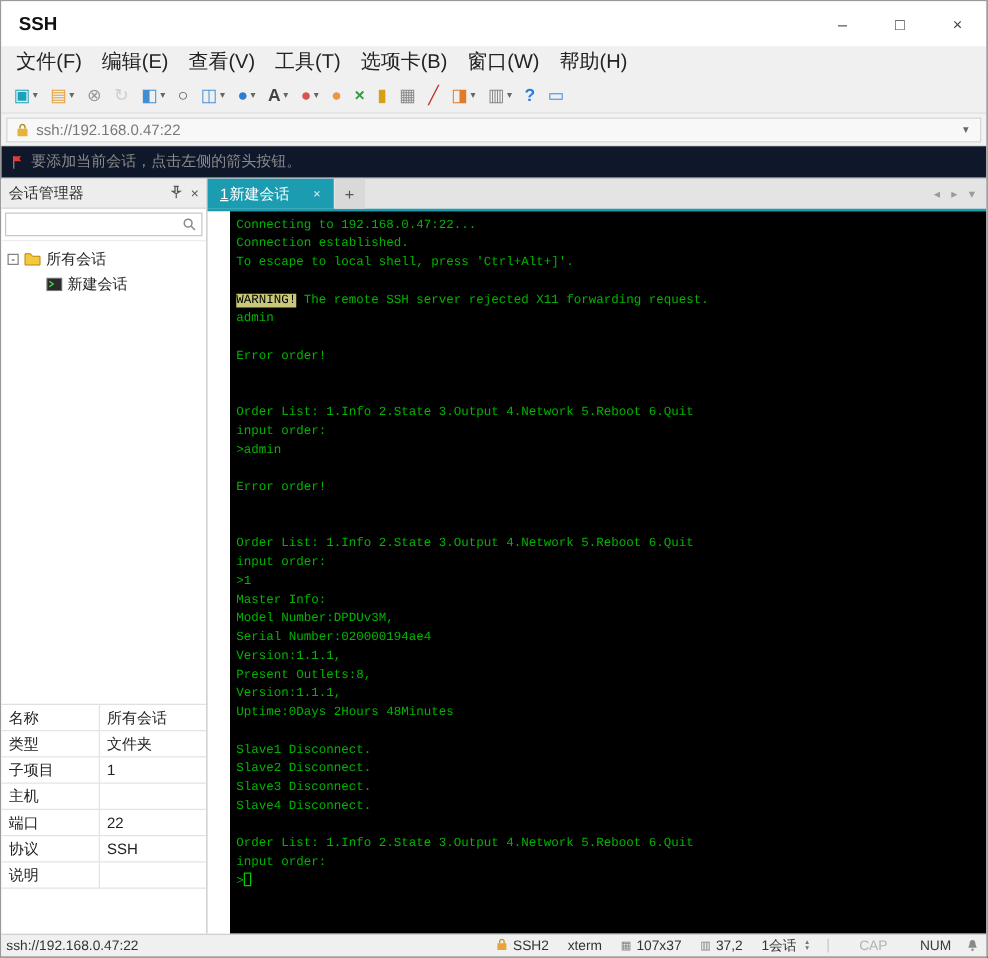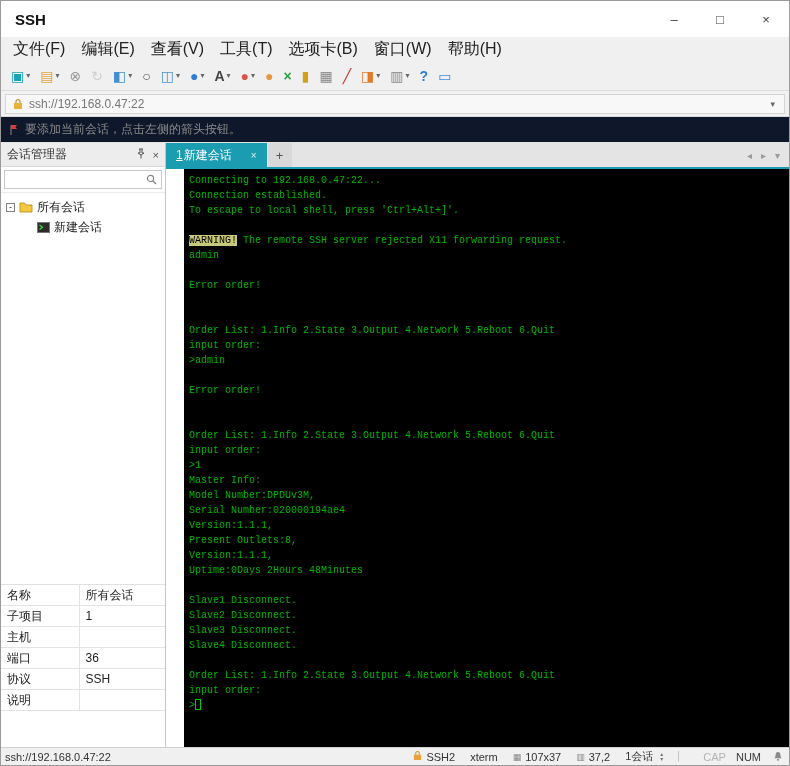--- a/index.html
+++ b/index.html
@@ -79,21 +79,21 @@
   
   .statusbar { height:18px; background:#f0f0f0; border-top:1px solid #d0d0d0; display:flex; align-items:center; font-size:11px; padding:0 6px 0 4px; color:#333; flex:0 0 auto; }
   .sb-url { color:#333; }
   .spacer { flex:1; }
   .sb-item { display:flex; align-items:center; gap:4px; margin-left:15px; }
   .mini { color:#888; font-size:9px; }
   .updown { display:inline-flex; flex-direction:column; font-size:6px; line-height:5px; color:#777; font-style:normal; margin-left:3px; }
   .updown i { font-style:normal; }
   .divider { width:1px; height:11px; background:#c6c6c6; margin-left:15px; }
   .cap { margin-left:24px; color:#b3b3b3; }
-  .num { margin-left:10px; color:#3a3a3a; }
+  .num { margin-left:26px; color:#3a3a3a; }
   .bell { display:flex; margin-left:12px; }
 </style>
 </head>
 <body>
 
 <div class="window">
 
   <div class="titlebar">
     <span class="app-title">SSH</span>
     <div class="win-controls" id="win-controls">
@@ -248,30 +248,34 @@
             <span class="tree-label">新建会话</span>
           </div>
         </div>
       <table class="sb-props">
           <tbody id="props-body">
             <tr>
               <td class="prop-label">名称</td>
               <td class="prop-value">所有会话</td>
             </tr>
             <tr>
+              <td class="prop-label">类型</td>
+              <td class="prop-value">文件夹</td>
+            </tr>
+            <tr>
               <td class="prop-label">子项目</td>
               <td class="prop-value">1</td>
             </tr>
             <tr>
               <td class="prop-label">主机</td>
               <td class="prop-value"></td>
             </tr>
             <tr>
               <td class="prop-label">端口</td>
-              <td class="prop-value">36</td>
+              <td class="prop-value">22</td>
             </tr>
             <tr>
               <td class="prop-label">协议</td>
               <td class="prop-value">SSH</td>
             </tr>
             <tr>
               <td class="prop-label">说明</td>
               <td class="prop-value"></td>
             </tr>
           </tbody>

